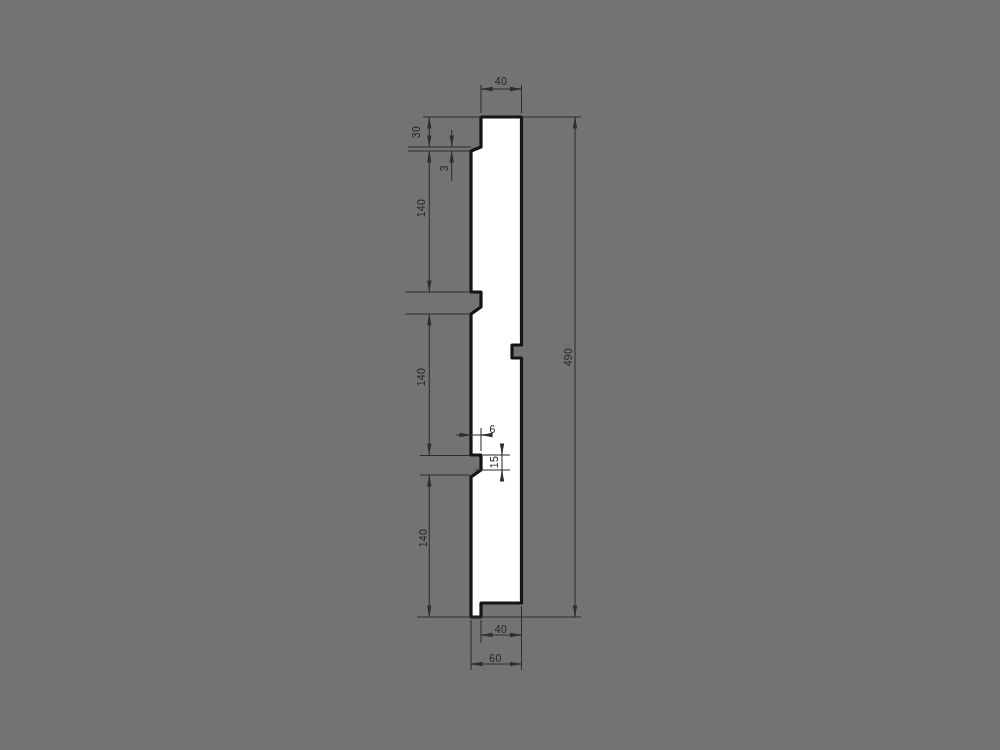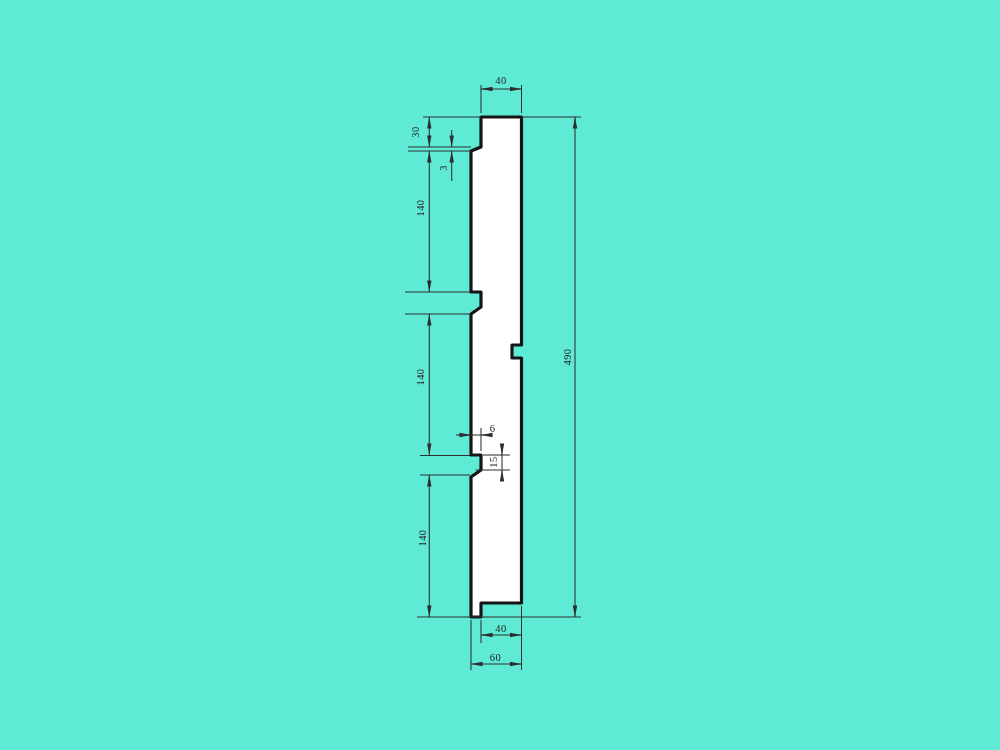--- a/index.html
+++ b/index.html
@@ -1,18 +1,18 @@
 <!DOCTYPE html>
 <html><head>
 <meta charset="utf-8">
 <style>
   html,body{margin:0;padding:0;background:#ffffff;}
   .stage{
-    position:relative;width:1000px;height:750px;background:#5eead4;overflow:hidden;
-    font-family:Liberation Serif, serif;
+    position:relative;width:1000px;height:750px;background:#737373;overflow:hidden;
+    font-family:Liberation Sans, sans-serif;
   }
   .stage svg{position:absolute;left:0;top:0;}
   .outline{fill:#ffffff;stroke:#151515;stroke-width:3.2;stroke-linejoin:round;stroke-linecap:round;}
   .thin{stroke:#2e2e2e;stroke-width:1.05;fill:none;}
   .dim{
     position:absolute;transform:translate(-50%,-50%);
     font-size:10.5px;color:#232323;letter-spacing:.4px;white-space:nowrap;line-height:1;
   }
   .dim.rot{transform:translate(-50%,-50%) rotate(-90deg);}
 </style>

